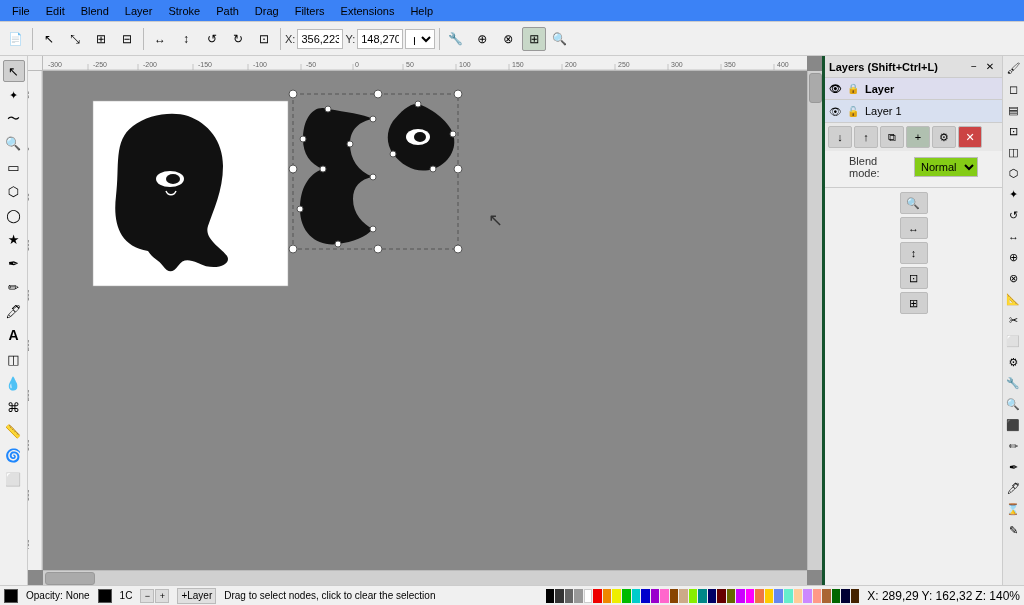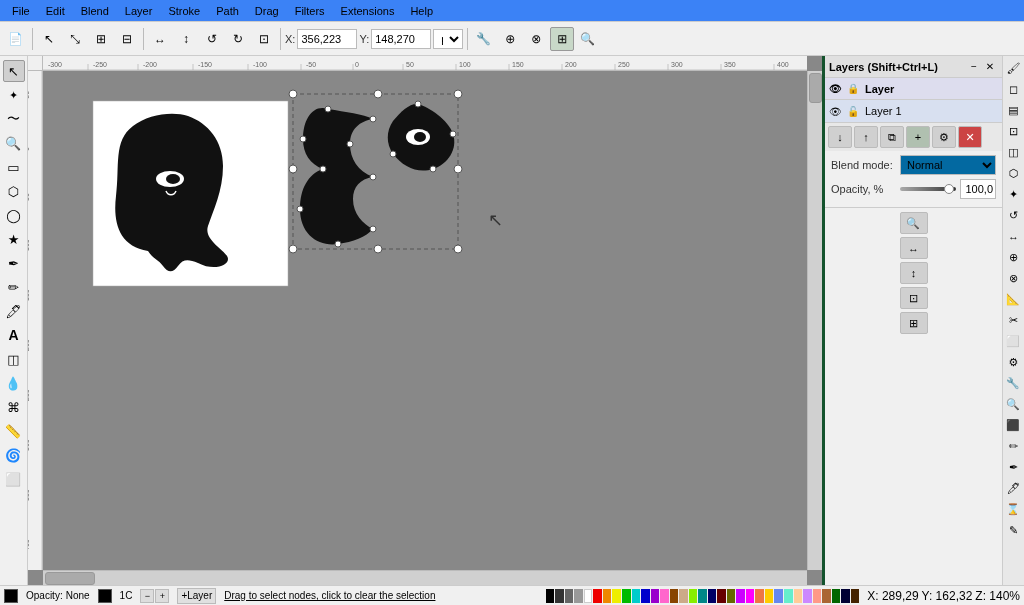--- a/index.html
+++ b/index.html
@@ -19,21 +19,21 @@
     }
     .tb-btn {
       width: 24px; height: 24px; display: flex; align-items: center; justify-content: center;
       background: transparent; border: 1px solid transparent; cursor: pointer; font-size: 12px;
       border-radius: 2px;
     }
     .tb-sep { width: 1px; height: 22px; background: #bbb; margin: 0 2px; }
     .tb-input-group { display: flex; align-items: center; gap: 2px; }
     .tb-label { font-size: 11px; color: #333; }
     .tb-input {
-      width: 60px; height: 20px; border: 1px solid #bbb; background: white;
+      width: 46px; height: 20px; border: 1px solid #bbb; background: white;
       font-size: 11px; padding: 1px 3px;
     }
     .tb-input-sm { width: 30px; }
 
     
     #main-layout {
       display: flex; height: calc(605px - 22px - 34px - 20px);
     }
 
     
@@ -100,26 +100,26 @@
     }
     .layer-action-btn {
       width: 24px; height: 22px; display: flex; align-items: center; justify-content: center;
       background: #d0d0d0; border: 1px solid #bbb; cursor: pointer; font-size: 11px;
       border-radius: 2px;
     }
     .layer-action-btn.red { background: #cc4444; color: white; }
 
     
     #blend-section {
-      padding: 4px 6px;
+      padding: 4px 24px;
     }
     .blend-row { display: flex; align-items: center; margin-bottom: 4px; gap: 4px; }
     .blend-label { font-size: 11px; color: #333; width: 65px; }
     .blend-select {
-      flex: 1; height: 20px; font-size: 11px; border: 1px solid #bbb; background: #0369a1;
+      flex: 1; height: 20px; font-size: 11px; border: 1px solid #bbb; background: #84cc16;
       padding: 1px 2px;
     }
     .opacity-slider-container { display: flex; align-items: center; gap: 4px; flex: 1; }
     .opacity-slider {
       flex: 1; height: 4px; background: linear-gradient(to right, #aaa, #333);
       border-radius: 2px; position: relative;
     }
     .opacity-slider-thumb {
       position: absolute; right: 2px; top: 50%; transform: translateY(-50%);
       width: 10px; height: 10px; background: white; border: 1px solid #888; border-radius: 50%;
@@ -385,29 +385,20 @@
     <div id="blend-section">
       <div class="blend-row">
         <span class="blend-label">Blend mode:</span>
         <select class="blend-select">
           <option>Normal</option>
           <option>Multiply</option>
           <option>Screen</option>
           <option>Overlay</option>
         </select>
       </div>
-      <div class="blend-row">
-        <span class="blend-label">Opacity, %</span>
-        <div class="opacity-slider-container">
-          <div class="opacity-slider">
-            <div class="opacity-slider-thumb"></div>
-          </div>
-          <input class="opacity-input" value="100,0" style="">
-        </div>
-      </div>
     </div>
 
     <div style="display:flex;flex-direction:column;align-items:center;border-top:1px solid #ccc;padding:4px 2px;gap:3px;flex:1;overflow:hidden;">
       <div class="layer-action-btn" style="width:28px;">🔍</div>
       <div class="layer-action-btn" style="width:28px;">↔</div>
       <div class="layer-action-btn" style="width:28px;">↕</div>
       <div class="layer-action-btn" style="width:28px;">⊡</div>
       <div class="layer-action-btn" style="width:28px;">⊞</div>
     </div>
   </div>
@@ -458,21 +449,21 @@
   <div style="display:flex;align-items:center;gap:1px;">
     <div style="width:14px;height:14px;background:#ddd;border:1px solid #bbb;display:flex;align-items:center;justify-content:center;font-size:9px;cursor:pointer;">−</div>
     <div style="width:14px;height:14px;background:#ddd;border:1px solid #bbb;display:flex;align-items:center;justify-content:center;font-size:9px;cursor:pointer;">+</div>
   </div>
 
   <div style="background:#e0e0e0;border:1px solid #bbb;padding:0 3px;height:16px;display:flex;align-items:center;cursor:pointer;">
     <span>+</span>
     <span>Layer</span>
   </div>
 
-  <span style="flex:1;text-decoration:underline;">Drag to select nodes, click to clear the selection</span>
+  <span style="flex:1;">Drag to select nodes, click to clear the selection</span>
 
   <div id="color-palette">
     <div class="palette-color" style="background:#000;"></div>
     <div class="palette-color" style="background:#333;"></div>
     <div class="palette-color" style="background:#666;"></div>
     <div class="palette-color" style="background:#999;"></div>
     <div class="palette-color" style="background:#fff;border:1px solid #ccc;"></div>
     <div class="palette-color" style="background:#e00;"></div>
     <div class="palette-color" style="background:#e80;"></div>
     <div class="palette-color" style="background:#ee0;"></div>

